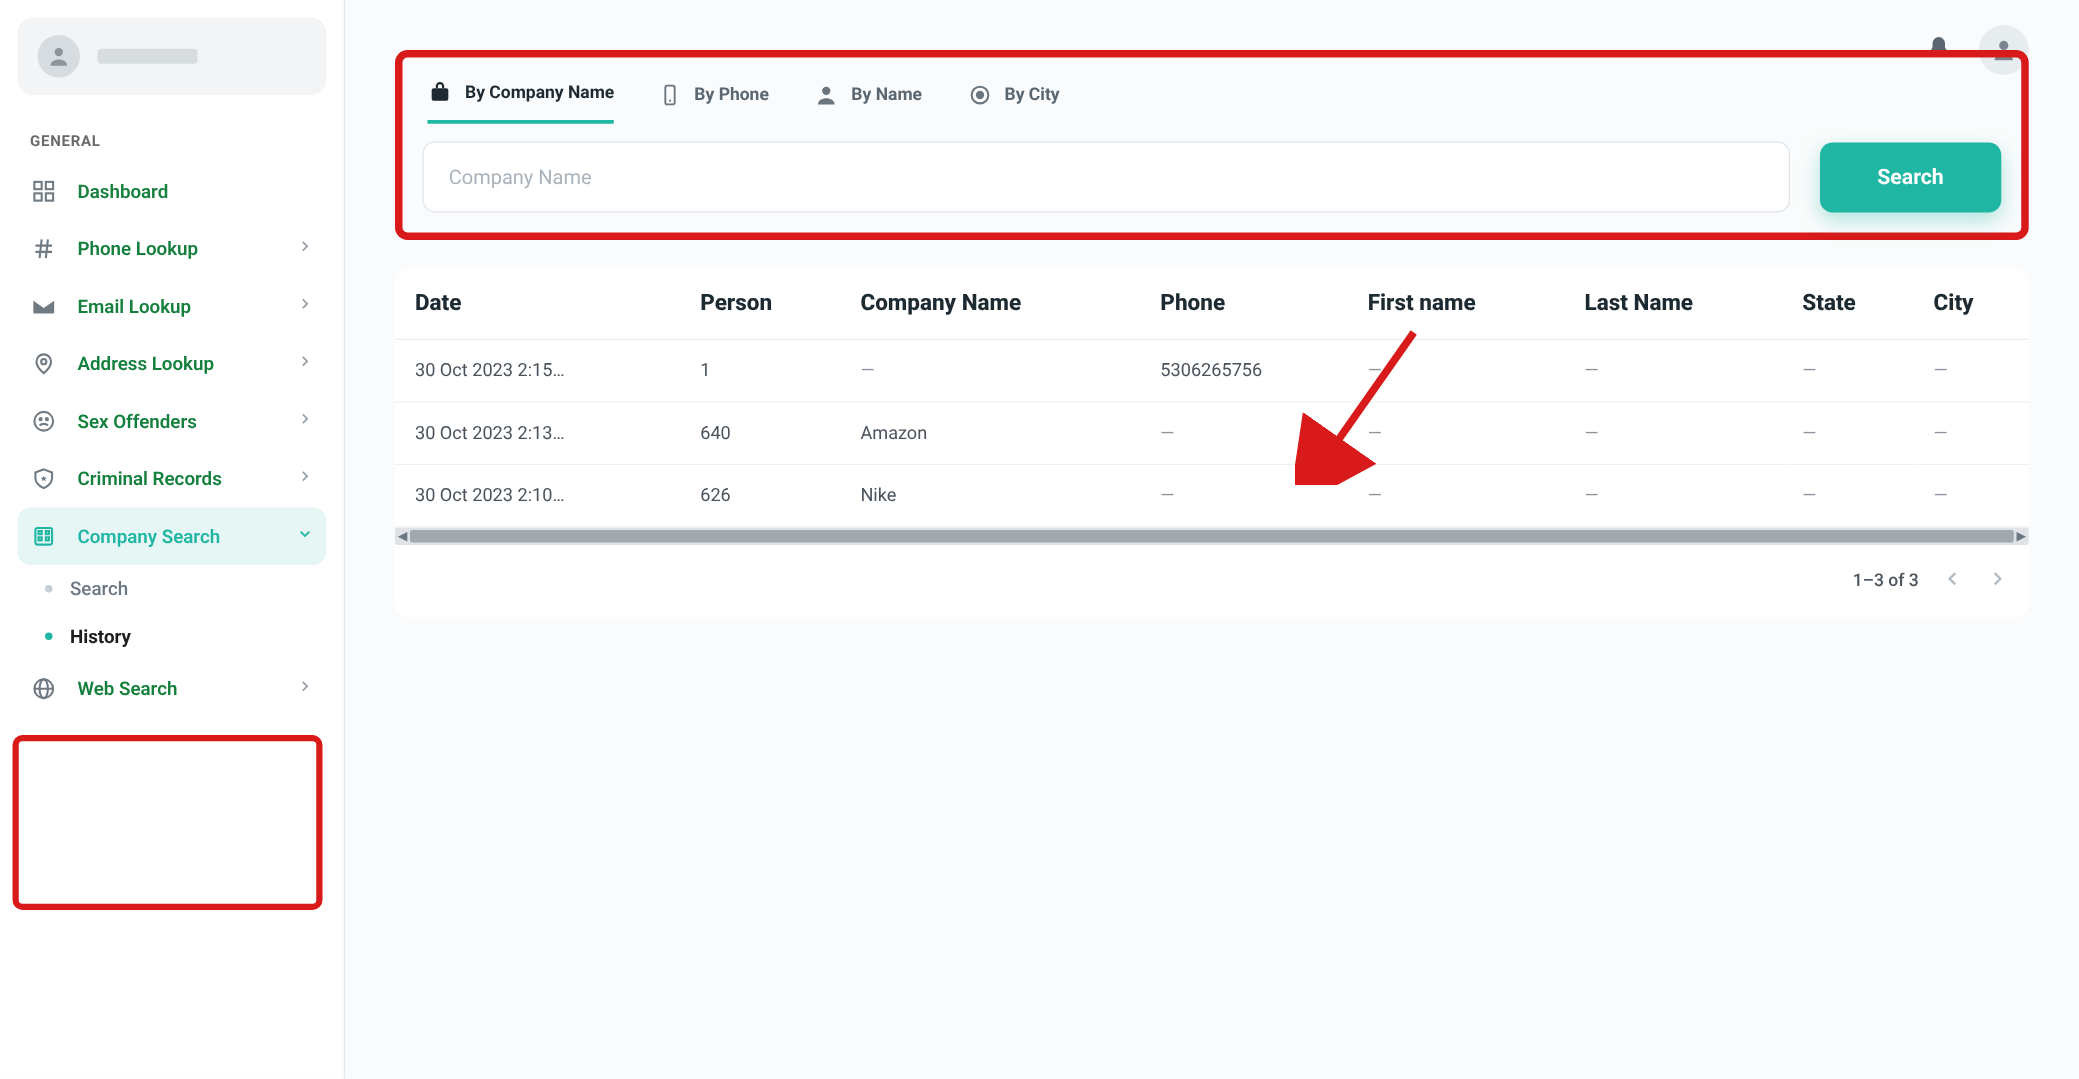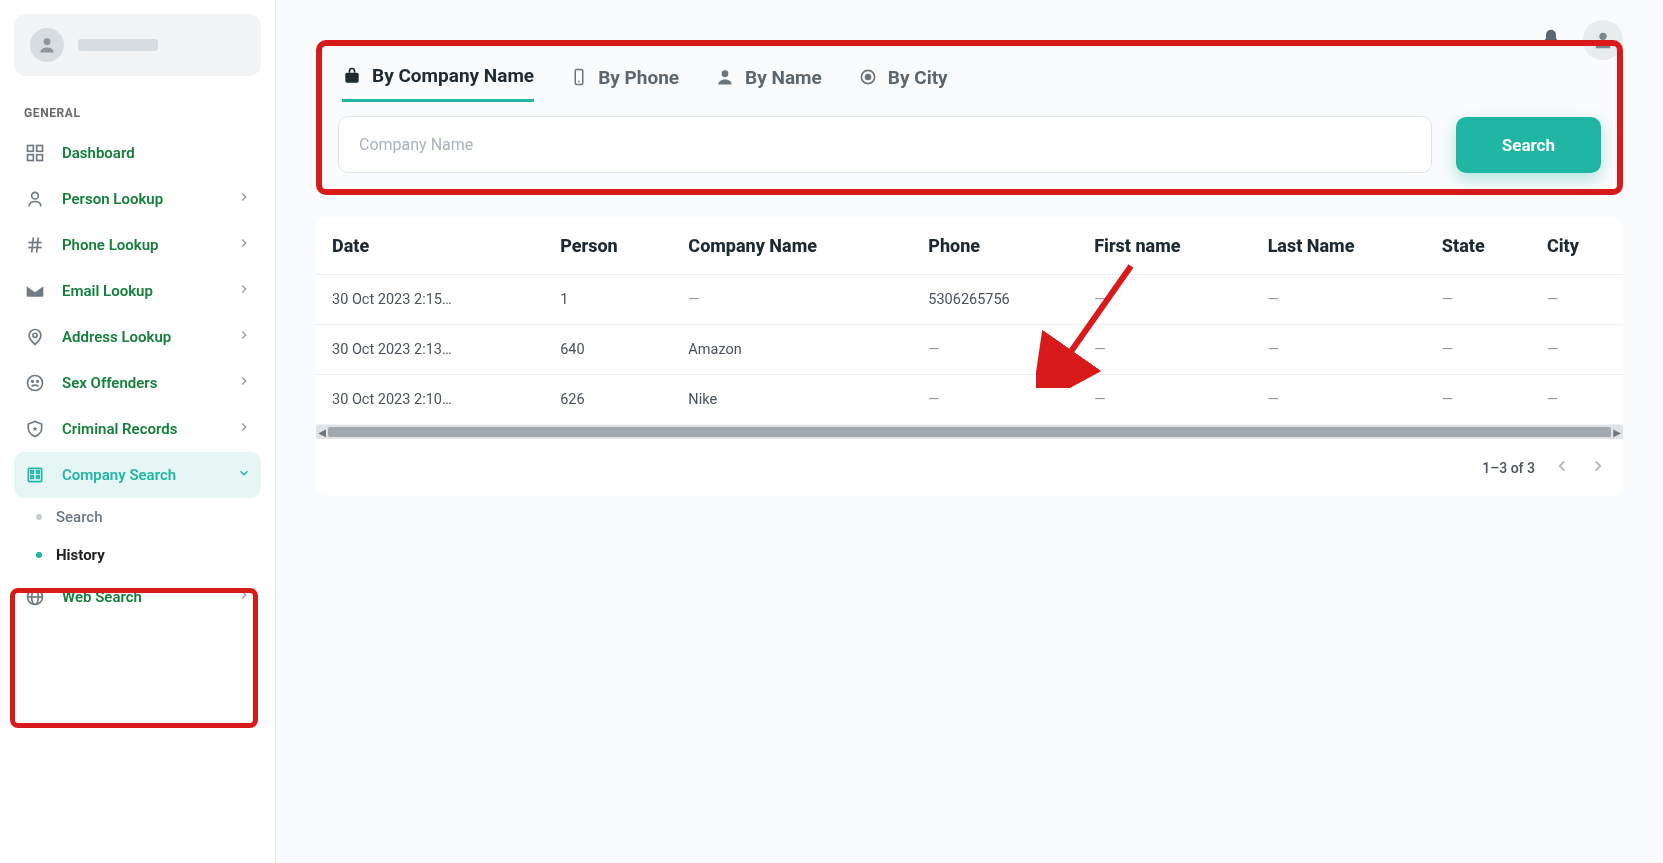--- a/index.html
+++ b/index.html
@@ -43,21 +43,21 @@
 .arrow { position:absolute; top:218px; left:720px; pointer-events:none; }
 
 
 .topbar { position:absolute; top:20px; right:40px; display:flex; align-items:center; gap:22px; }
 .tb-avatar { width:40px; height:40px; border-radius:50%; background:#e7ecef; display:flex; align-items:center; justify-content:center; color:#7b858f; }
 
 
 .card-wrap { position:relative; }
 .tabs-search-box { border:6px solid #d81a1a; border-radius:10px; padding:18px 16px 16px 16px; background:transparent; }
 .tabs { display:flex; gap:36px; padding:0 4px 0 4px; margin-bottom:14px; }
-.tab { display:flex; align-items:center; gap:10px; color:#5a6670; font-weight:700; font-size:19px; padding-bottom:12px; cursor:pointer; }
+.tab { display:flex; align-items:center; gap:10px; color:#5a6670; font-weight:700; font-size:14px; padding-bottom:12px; cursor:pointer; }
 .tab.active { color:#1d2a32; border-bottom:3px solid #1fb6a3; }
 .tab svg { color:#6b757e; }
 .tab.active svg { color:#1d2a32; }
 .search-row { display:flex; gap:24px; align-items:center; }
 .search-input { flex:1; border:1px solid #dfe5ea; border-radius:10px; padding:18px 20px; font-size:16px; color:#555; outline:none; }
 .search-input::placeholder { color:#aab3bb; }
 .search-btn { background:#1fb6a3; color:#fff; border:none; border-radius:10px; padding:18px 46px; font-size:17px; font-weight:700; cursor:pointer; box-shadow:0 6px 16px rgba(31,182,163,0.35); }
 
 
 .table-card { margin-top:22px; background:#fff; border-radius:12px; padding:0; }
@@ -103,32 +103,20 @@
         <svg width="20" height="20" viewBox="0 0 24 24" fill="none" stroke="currentColor" stroke-width="2">
             <rect x="3" y="3" width="7" height="7"></rect>
             <rect x="14" y="3" width="7" height="7"></rect>
             <rect x="3" y="14" width="7" height="7"></rect>
             <rect x="14" y="14" width="7" height="7"></rect>
           </svg>
       </span>
       <span>Dashboard</span>
     </div>
 
-    <div class="nav-item">
-      <span class="icon-slot">
-        <svg width="20" height="20" viewBox="0 0 24 24" fill="none" stroke="currentColor" stroke-width="2">
-            <circle cx="12" cy="8" r="4"></circle>
-            <path d="M5 21c0-4 3-6 7-6s7 2 7 6"></path>
-          </svg>
-      </span>
-      <span>Person Lookup</span>
-      <span class="chev"><svg width="14" height="14" viewBox="0 0 24 24" fill="none" stroke="currentColor" stroke-width="2.5">
-            <polyline points="9 18 15 12 9 6"></polyline>
-          </svg></span>
-    </div>
 
     <div class="nav-item">
       <span class="icon-slot">
         <svg width="20" height="20" viewBox="0 0 24 24" fill="none" stroke="currentColor" stroke-width="2">
             <line x1="4" y1="9" x2="20" y2="9"></line>
             <line x1="4" y1="15" x2="20" y2="15"></line>
             <line x1="10" y1="3" x2="8" y2="21"></line>
             <line x1="16" y1="3" x2="14" y2="21"></line>
           </svg>
       </span>

